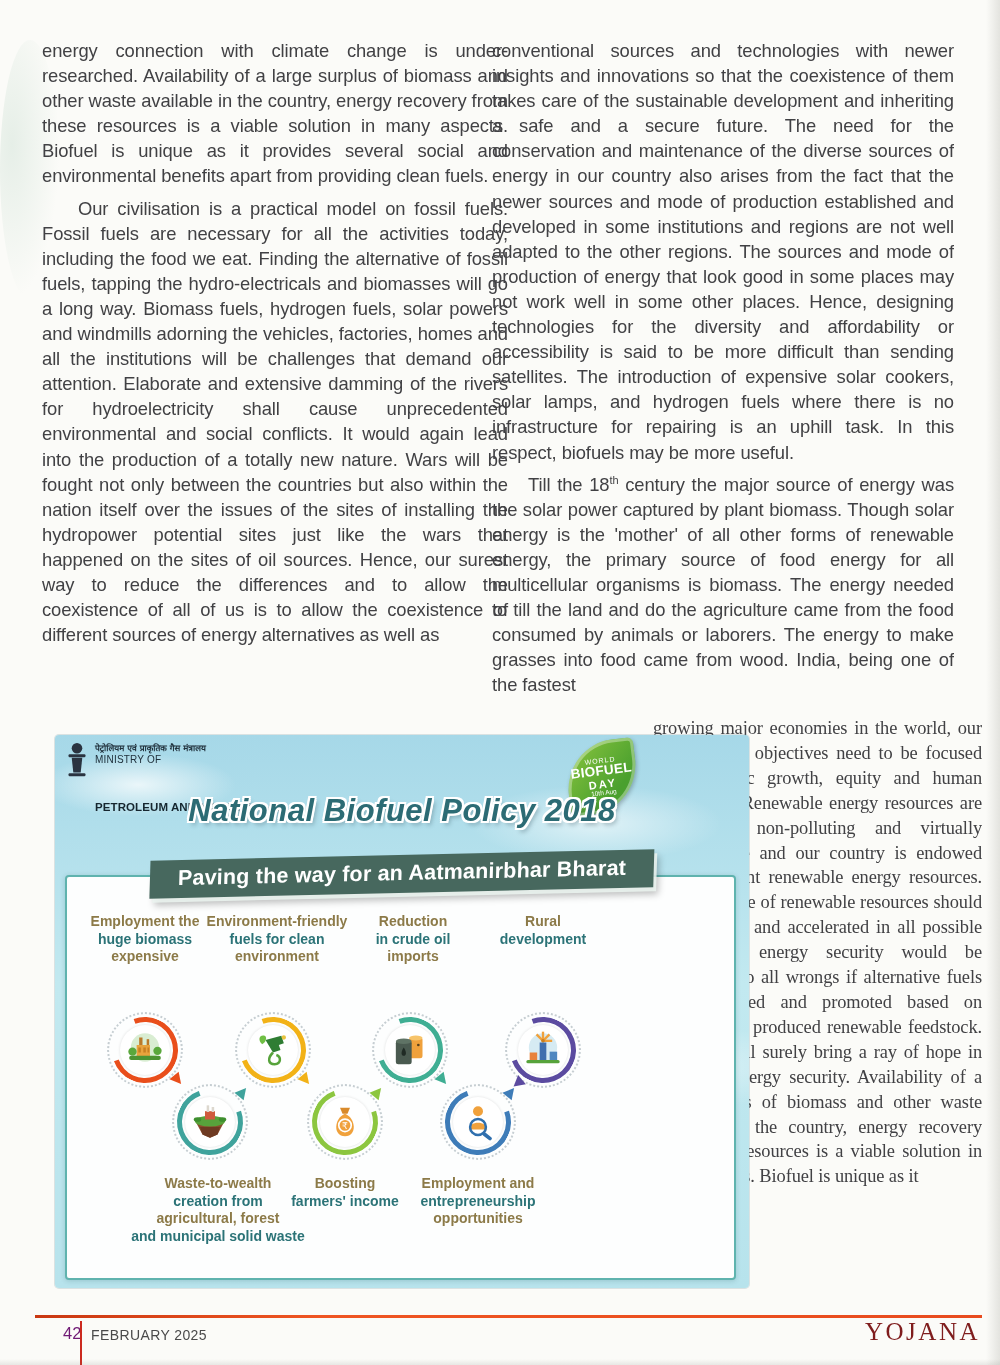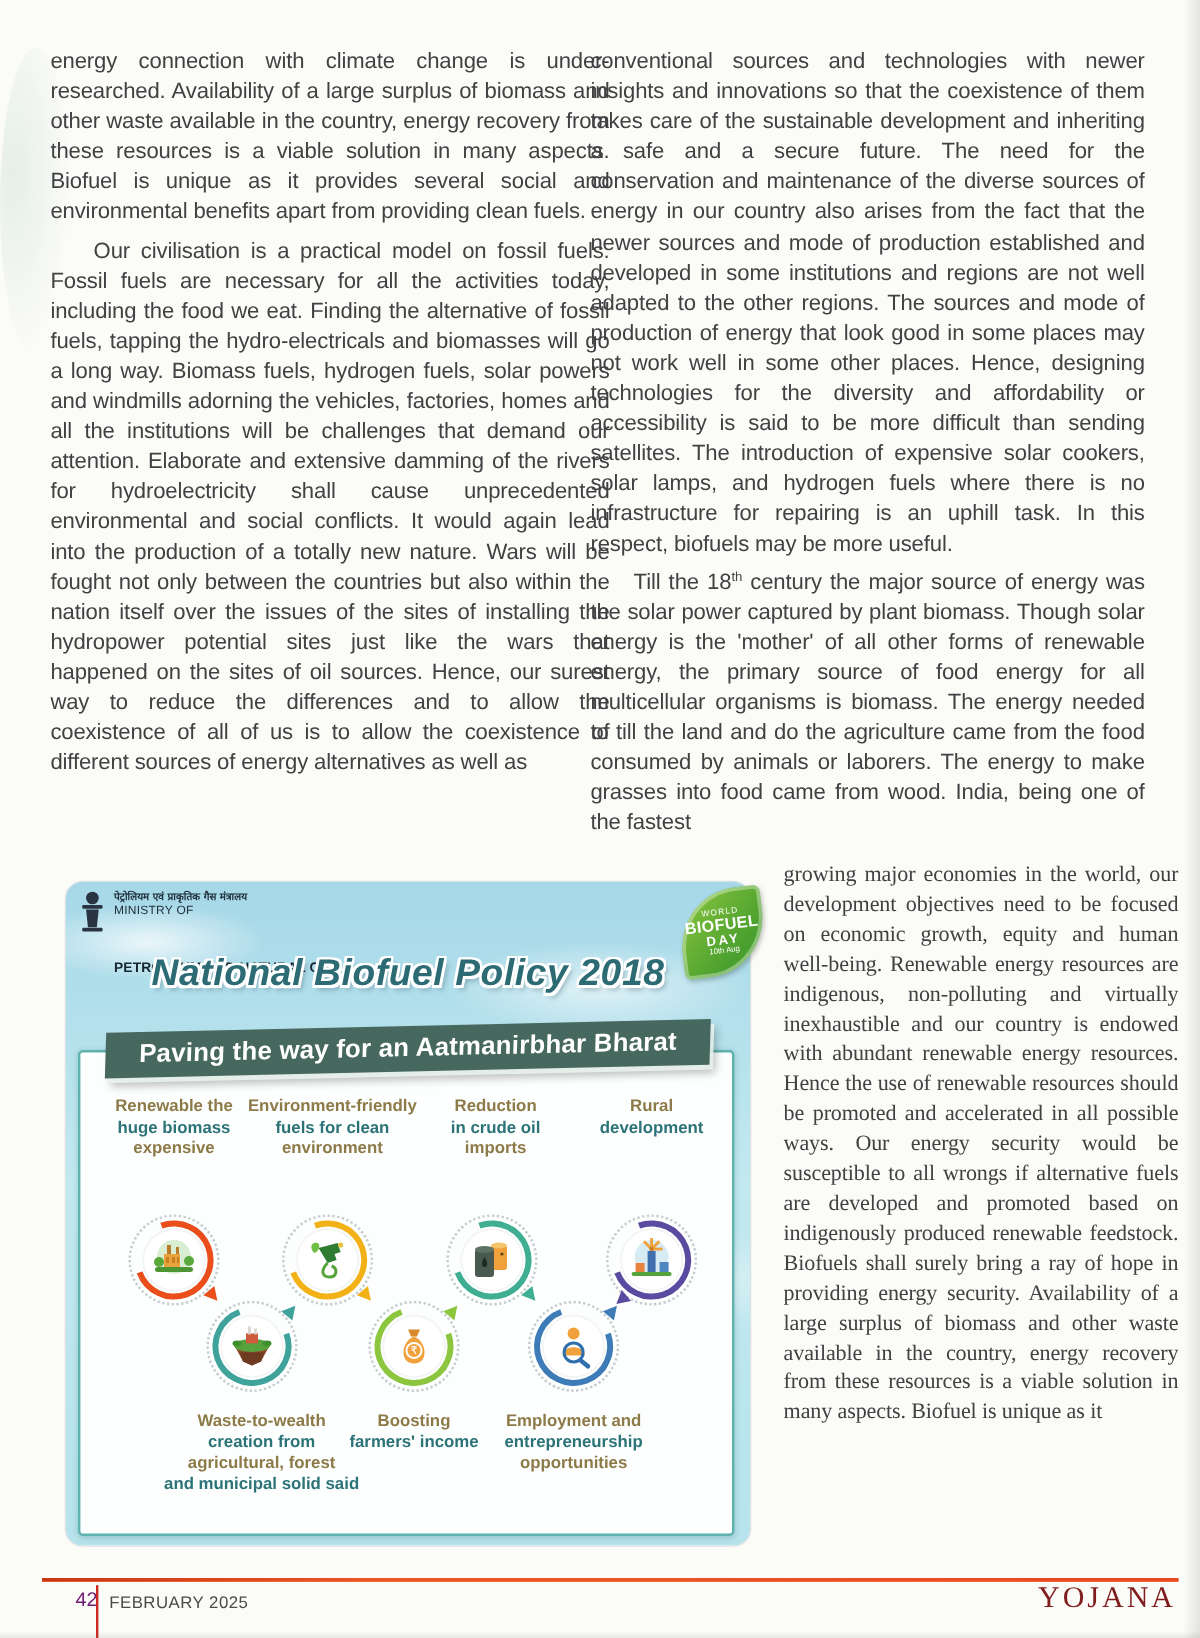--- a/index.html
+++ b/index.html
@@ -17,22 +17,22 @@
        letter-spacing:-0.1px;}
   .col p{margin:0 0 7px 0;}
   .col p.indent{text-indent:36px;}
   sup{font-size:11px;line-height:0;vertical-align:super;}
   #left-col{left:42px;top:38px;width:466px;}
   #right-col{left:492px;top:38px;width:462px;height:692px;overflow:hidden;}
   #right-col-narrow{left:653px;top:716px;width:329px;height:580px;overflow:hidden;
        font-size:18.4px;line-height:24.9px;font-family:Liberation Serif, serif;}
 
   
-  #infographic{position:absolute;left:55px;top:735px;width:570px;height:553px;z-index:2;
-       border-radius:14px;box-shadow:0 0 0 1px rgba(120,150,160,.25);
+  #infographic{position:absolute;left:55px;top:735px;width:694px;height:553px;z-index:2;
+       border-radius:4px;box-shadow:0 0 0 1px rgba(120,150,160,.25);
        background:
          radial-gradient(ellipse 140px 45px at 12% 9%,rgba(255,255,255,.75),transparent 70%),
          radial-gradient(ellipse 180px 55px at 78% 16%,rgba(255,255,255,.6),transparent 70%),
          radial-gradient(ellipse 150px 50px at 45% 38%,rgba(255,255,255,.5),transparent 70%),
          radial-gradient(ellipse 200px 60px at 90% 60%,rgba(255,255,255,.45),transparent 70%),
          linear-gradient(180deg,#a6d8e8 0%,#c2e9f0 45%,#b7e3ec 100%);}
   .ig-ministry{position:absolute;left:9px;top:7px;display:flex;align-items:flex-start;gap:5px;}
   .ig-ministry .txt{line-height:1.12;padding-top:2px;}
   .ig-hindi{font-size:8.5px;font-weight:bold;color:#20313c;font-family:"DejaVu Sans","Liberation Sans",sans-serif;}
   .ig-min1{font-size:10px;color:#20313c;letter-spacing:.2px;}
@@ -129,21 +129,21 @@
     <div class="w4">10th Aug</div>
   </div>
 
   <div class="ig-title" style="color: rgb(44, 107, 116);">National Biofuel Policy 2018</div>
 
   <div class="ig-banner" style="background-color: rgb(71, 104, 94);">Paving the way for an Aatmanirbhar Bharat</div>
 
   <div class="ig-panel" style="border-color: rgb(95, 179, 174);">
 
     <div class="ig-label" style="left:6px;top:36px;width:144px">
-      <div>Renewable the</div>
+      <div>Employment the</div>
       <div>huge biomass</div>
       <div>expensive</div>
     </div>
     <div class="ig-label" style="left:138px;top:36px;width:144px">
       <div>Environment-friendly</div>
       <div>fuels for clean</div>
       <div>environment</div>
     </div>
     <div class="ig-label" style="left:274px;top:36px;width:144px">
       <div>Reduction</div>
@@ -270,21 +270,21 @@
           <rect x="32" y="26" width="9" height="11" fill="#4f87c0"></rect>
           <rect x="4" y="36" width="40" height="4" rx="2" fill="#57a33b"></rect>
         </svg>
       </div>
     </div>
 
     <div class="ig-label" style="left:51px;top:298px;width:200px">
       <div>Waste-to-wealth</div>
       <div>creation from</div>
       <div>agricultural, forest</div>
-      <div>and municipal solid said</div>
+      <div>and municipal solid waste</div>
     </div>
     <div class="ig-label" style="left:203px;top:298px;width:150px">
       <div>Boosting</div>
       <div>farmers' income</div>
     </div>
     <div class="ig-label" style="left:331px;top:298px;width:160px">
       <div>Employment and</div>
       <div>entrepreneurship</div>
       <div>opportunities</div>
     </div>

